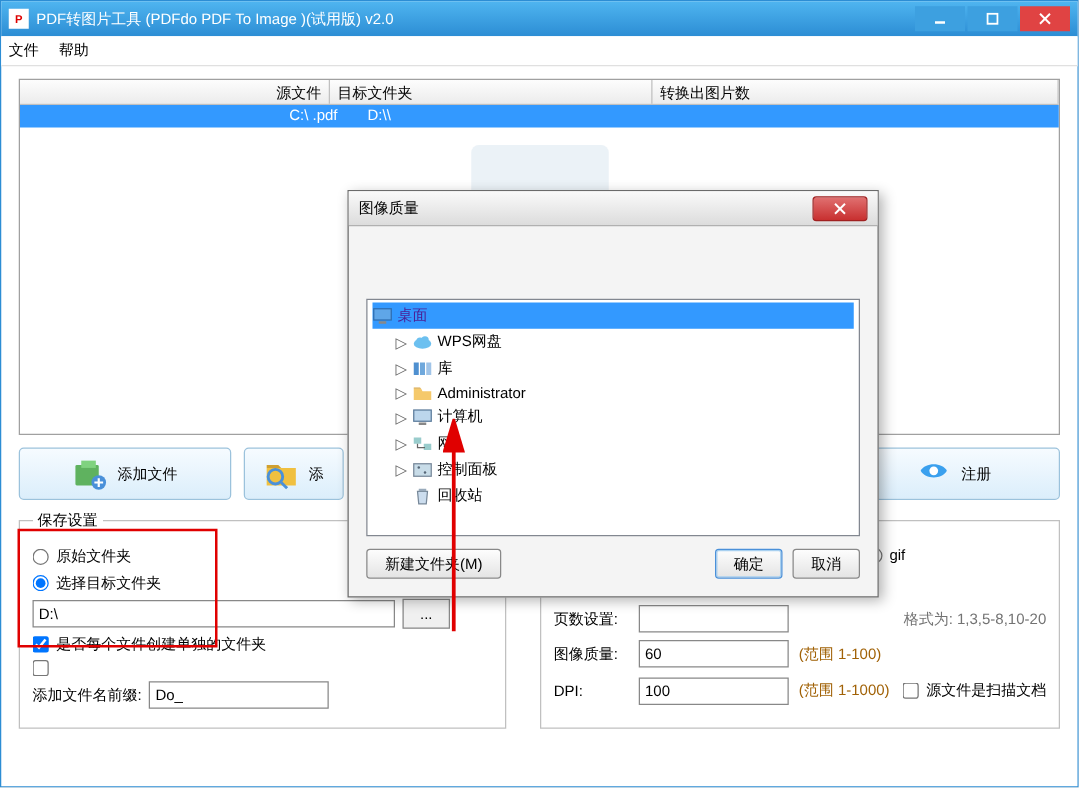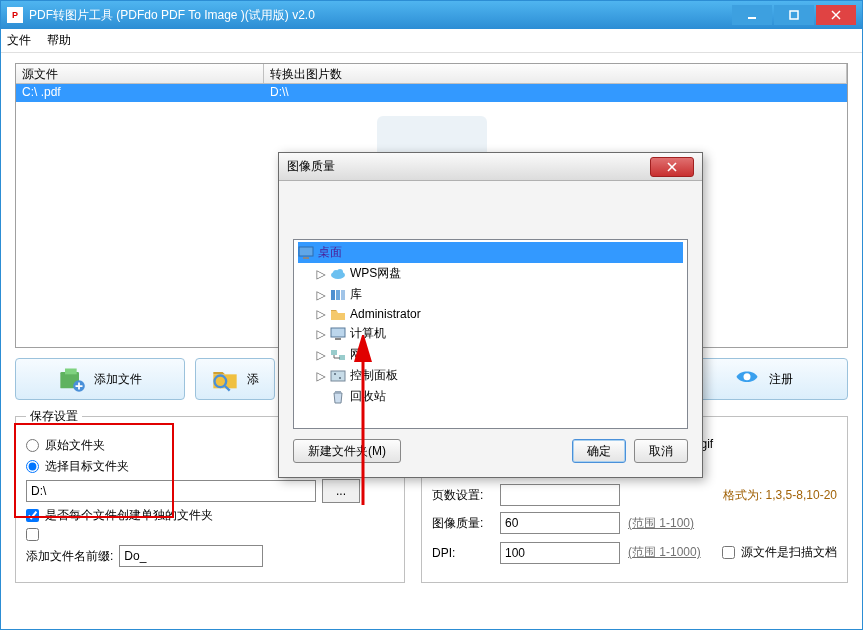--- a/index.html
+++ b/index.html
@@ -17,50 +17,50 @@
 
 .menubar { background: #fff; height: 24px; display: flex; align-items: center; padding: 0 6px; border-bottom: 1px solid #e0e0e0; gap: 16px; }
 .menubar span { cursor: pointer; font-family: Liberation Serif, serif; }
 
 .content { padding: 10px 14px; }
 
 .filegrid { border: 1px solid #a0a0a0; background: #fff; height: 285px; position: relative; }
 .gridhead { display: flex; background: linear-gradient(#fdfdfd,#ececec); border-bottom: 1px solid #c0c0c0; height: 20px; }
 .gridhead div { padding: 2px 6px; border-right: 1px solid #c0c0c0; }
 .gridrow { display: flex; background: #3399ff; color: #fff; height: 18px; }
-.gridrow div { padding: 1px 6px; }
-.col1 { width: 248px; }
+.gridrow div { padding: 1px 6px; margin-left: 12px; }
+.col1 { width: 248px; text-align: right; }
 .col2 { width: 258px; }
 .col3 { flex: 1; }
 .watermark { position: absolute; top: 40%; left: 50%; transform: translate(-50%,-50%); color: #cfcfcf; font-size: 26px; text-align: center; pointer-events: none; }
 .watermark .folder-bg { width: 110px; height: 80px; background: #d8e6ef; border-radius: 6px; margin: 0 auto 8px; position: relative; opacity: .5; }
 
 .btnrow { display: flex; gap: 10px; margin: 10px 0 8px; }
 .bigbtn { flex: 0 0 auto; width: 170px; height: 42px; background: linear-gradient(#f6fbff,#dbeefb); border: 1px solid #9bc2dc; border-radius: 4px; display: flex; align-items: center; justify-content: center; gap: 8px; cursor: pointer; }
 .bigbtn .ico { width: 28px; height: 28px; }
 .bigbtn:last-child { margin-left: auto; }
 
-.panels { display: flex; gap: 16px; }
+.panels { display: flex; gap: 27px; }
 fieldset { border: 1px solid #c0c0c0; padding: 8px 10px 10px; position: relative; }
 legend { padding: 0 4px; }
 .leftpanel { width: 390px; height: 175px; }
 .leftpanel.highlight-outer { position: relative; }
 .redbox { position: absolute; border: 2px solid #e00000; top: -2px; left: -2px; width: 160px; height: 95px; pointer-events: none; }
 .radio-row { display: flex; align-items: center; gap: 6px; margin: 4px 0; }
 .textrow { display: flex; align-items: center; gap: 6px; margin: 4px 0; }
 input[type=text] { border: 1px solid #888; padding: 2px 4px; height: 22px; }
 .browsebtn { width: 38px; height: 24px; border: 1px solid #888; background: #f0f0f0; cursor: pointer; display: flex; align-items: center; justify-content: center; }
 .chkrow { display: flex; align-items: center; gap: 6px; margin: 4px 0; }
 
 .rightpanel { flex: 1; height: 175px; }
 .fmt-row { display: flex; align-items: center; gap: 12px; margin-bottom: 6px; flex-wrap: wrap; }
 .setting-row { display: flex; align-items: center; gap: 8px; margin: 6px 0; }
 .setting-row label { width: 60px; }
-.hint { color: #a16207; text-align: right; }
-.hint2 { color: #737373; text-decoration: underline; }
+.hint { color: #737373; text-align: right; }
+.hint2 { color: #a16207; }
 input.small { width: 120px; }
 
 
 .dialog { position: absolute; top: 152px; left: 278px; width: 425px; background: #f4f4f4; border: 1px solid #6b6b6b; box-shadow: 3px 3px 10px rgba(0,0,0,.3); z-index: 50; }
 .dlg-title { background: linear-gradient(#fafafa,#dcdcdc); height: 28px; display: flex; align-items: center; padding: 0 8px; border-bottom: 1px solid #b0b0b0; }
 .dlg-title .t { flex: 1; }
 .dlg-title .close { width: 44px; height: 20px; background: linear-gradient(#e07070,#c83030); border: 1px solid #a02020; border-radius: 3px; display: flex; align-items: center; justify-content: center; cursor: pointer; }
 .dlg-body { padding: 58px 14px 14px; }
 .tree { border: 1px solid #828790; background: #fff; height: 190px; overflow: auto; padding: 2px 4px; }
 .tree-item { display: flex; align-items: center; gap: 4px; padding: 2px 0; cursor: pointer; }
@@ -104,20 +104,21 @@
 
   <div class="menubar">
     <span>文件</span>
     <span>帮助</span>
   </div>
 
   <div class="content">
     <div class="filegrid">
       <div class="gridhead">
         <div class="col1">源文件</div>
+        <div class="col2">目标文件夹</div>
         <div class="col3">转换出图片数</div>
       </div>
       <div class="gridrow">
         <div class="col1">C:\            .pdf</div>
         <div class="col2">D:\\</div>
         <div class="col3"></div>
       </div>
       <div class="watermark">
         <div class="folder-bg"></div>
         <div>拖</div>

